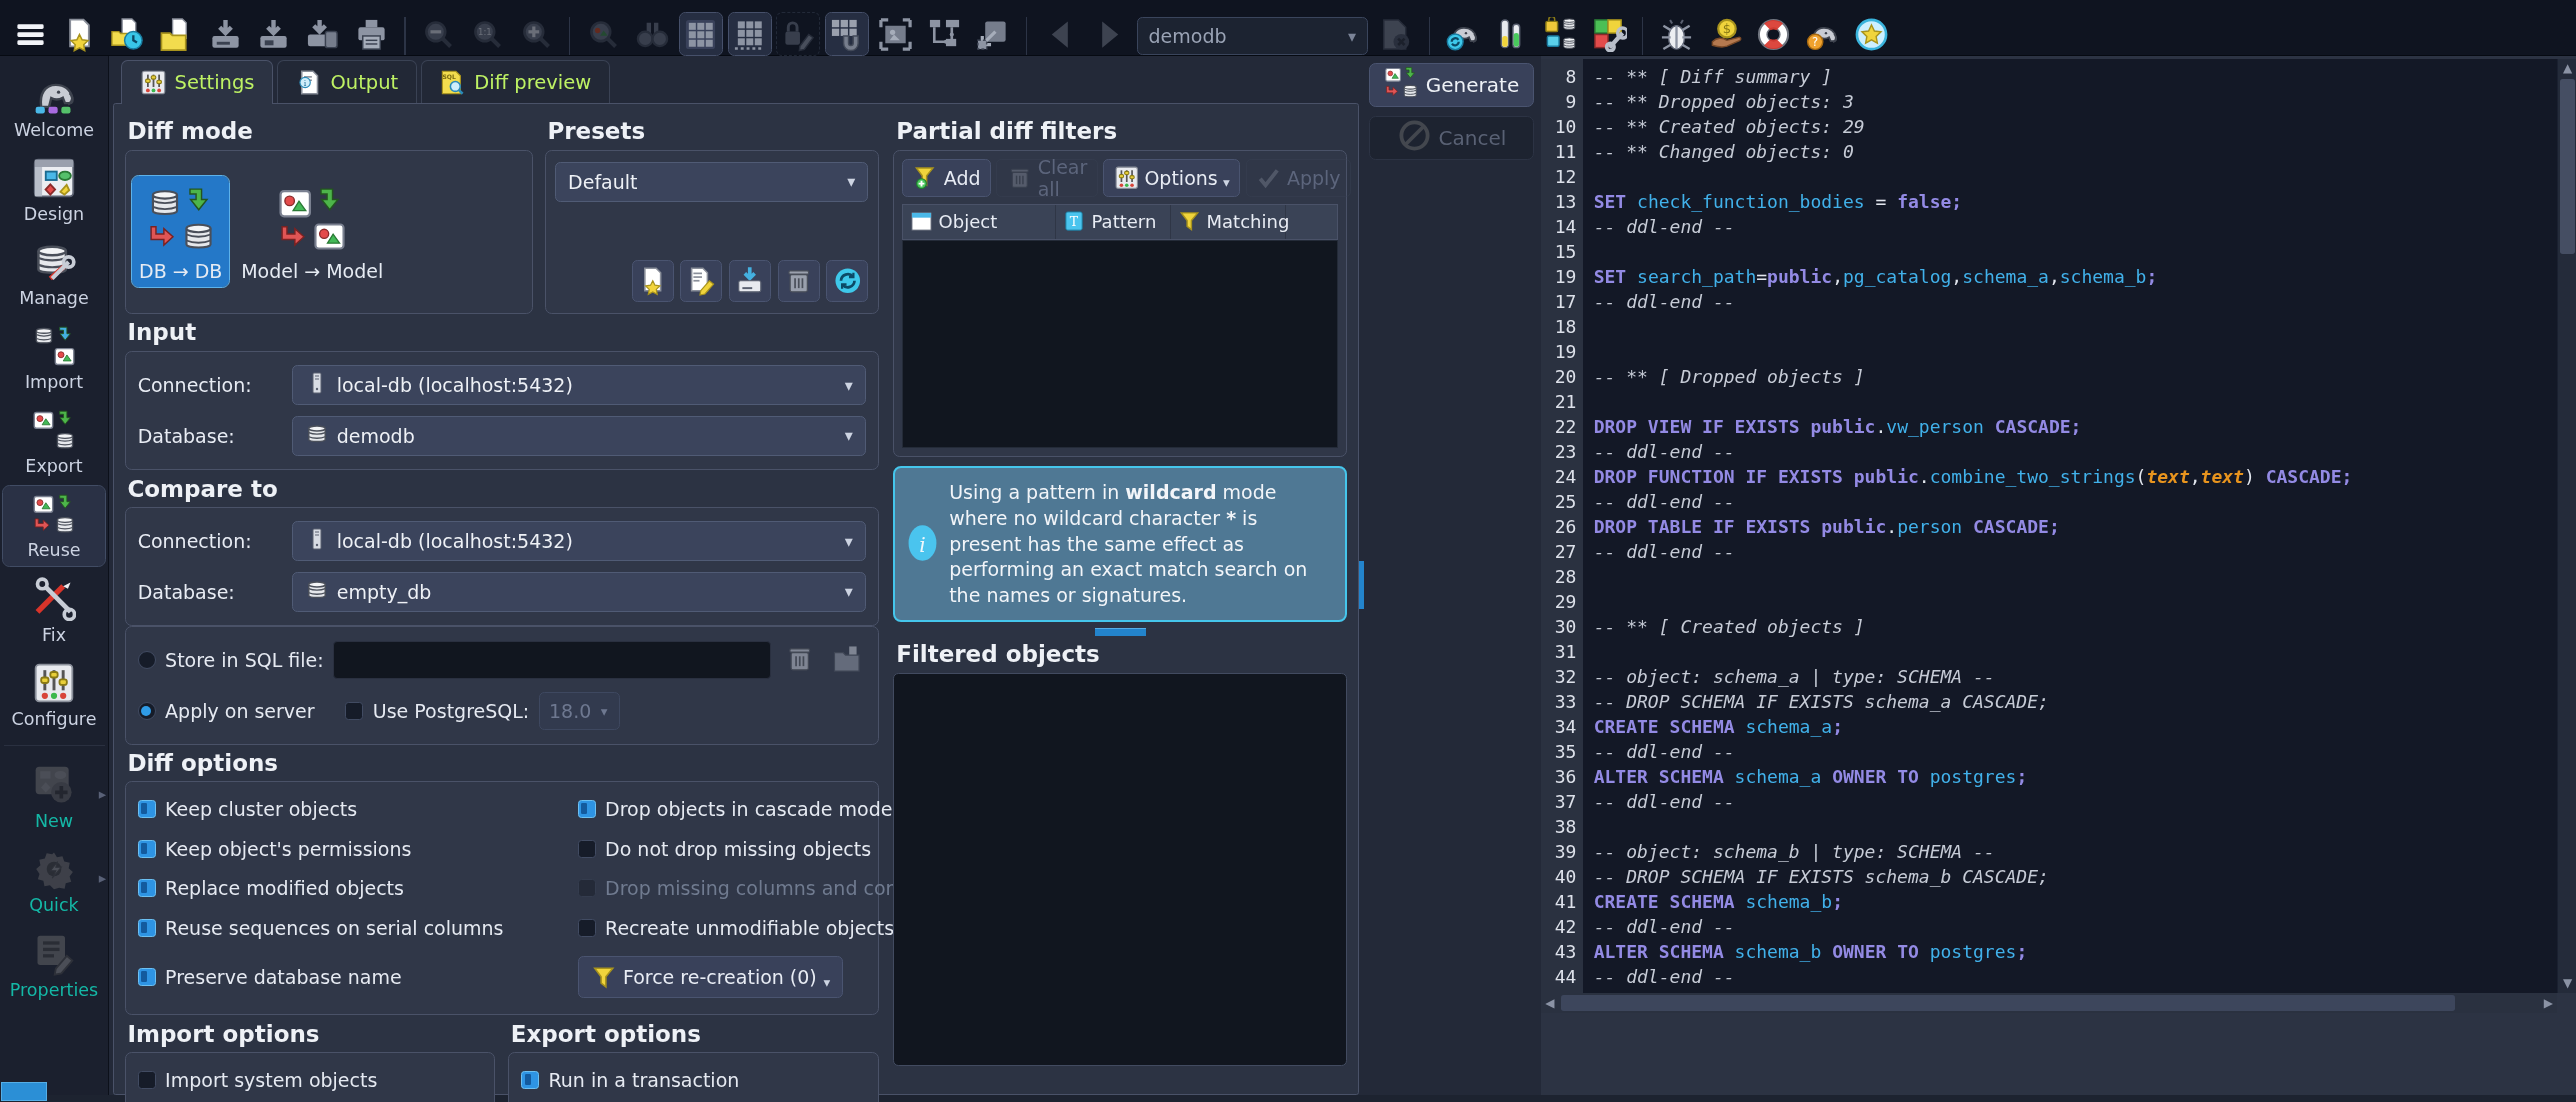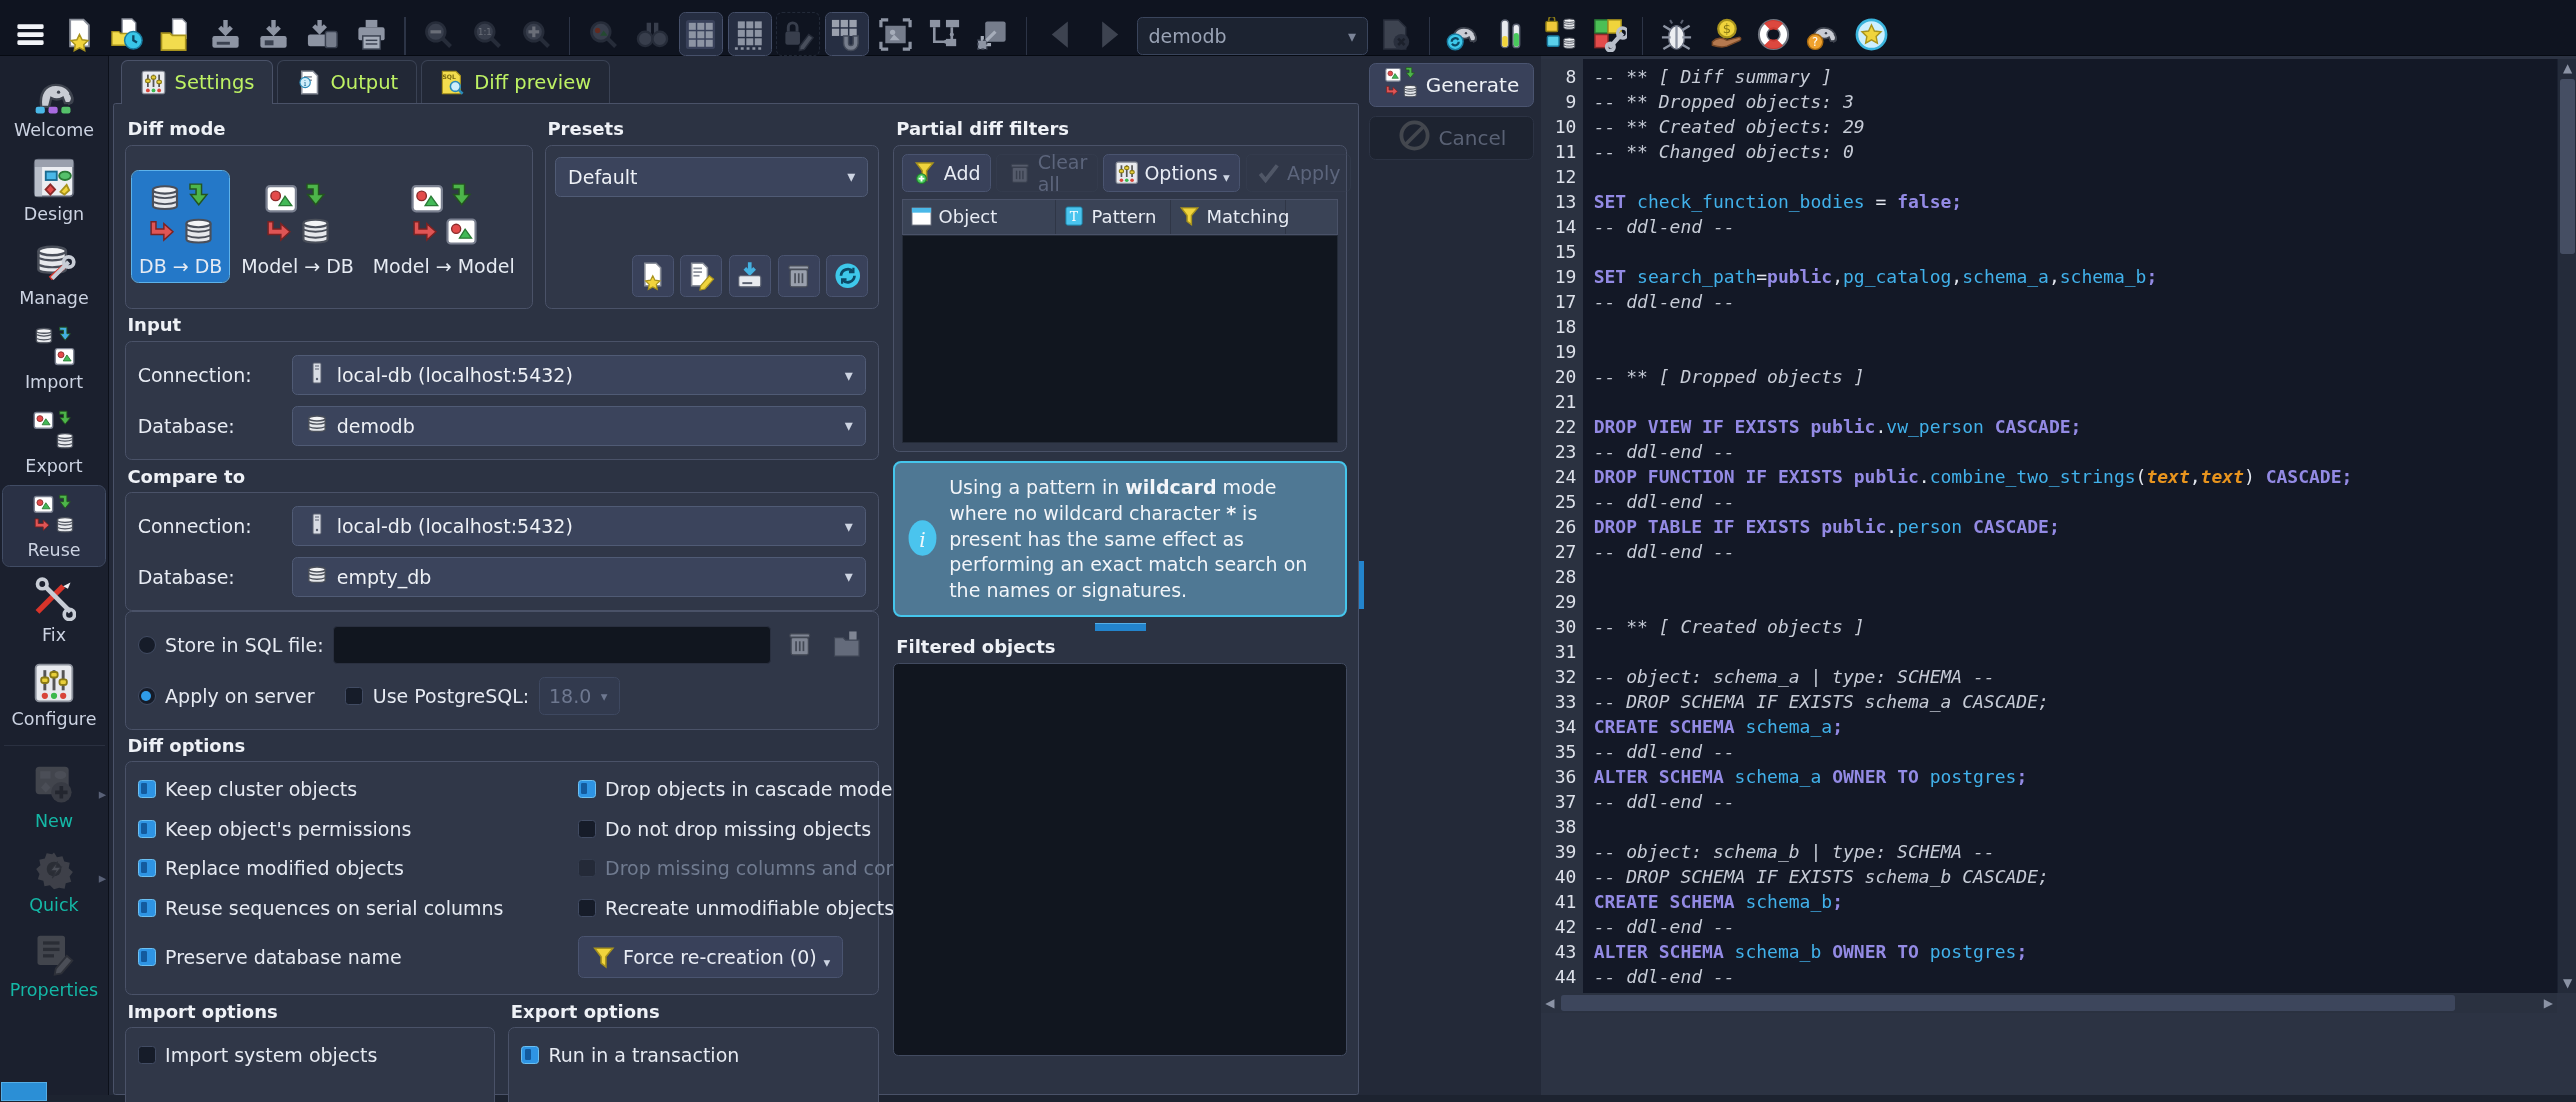--- a/index.html
+++ b/index.html
@@ -50,21 +50,21 @@
   
   .workpane{width:1252px;padding:4px 0 0 4px;position:relative;}
   .tabs{display:flex;gap:4px;height:44px;margin-left:8px;}
   .tab{display:flex;align-items:center;gap:8px;padding:0 17.5px;font-size:19.5px;color:#bef264;
     background:var(--tab-inactive);border:1.3px solid #3a4254;border-bottom:none;border-radius:6.7px 6.7px 0 0;}
   .tab svg{width:27px;height:27px;}
   .tab.active{background:var(--panel-bg);border-color:#4a5268;position:relative;z-index:2;}
   .panel{position:relative;margin-top:-1.3px;width:1246px;height:992px;background:var(--panel-bg);
     border:1.3px solid #4a5268;border-radius:2.7px;padding:9.4px 10.7px;display:flex;gap:14.8px;z-index:1;}
 
-  .sec-label{font-size:18px;font-weight:bold;color:#eef1f6;margin:5.4px 0 5.4px 2.7px;}
+  .sec-label{font-size:23px;font-weight:bold;color:#eef1f6;margin:5.4px 0 5.4px 2.7px;}
   .group{background:var(--group-bg);border:1.3px solid var(--group-border);border-radius:6.7px;}
 
   .col-left{width:754px;}
   .col-right{width:454px;position:relative;}
 
   .top-row{display:flex;gap:12px;}
 
   
   .g-diffmode{width:408px;height:164px;display:flex;align-items:center;padding:0 6.7px;gap:5.4px;}
   .mode-btn{display:flex;flex-direction:column;align-items:center;gap:5.4px;padding:8px 6.7px 5.4px;border-radius:6.7px;}
@@ -804,43 +804,20 @@
                             <path d="M3 4v10.5h10.5V19L21 12.2 13.5 5.5V10H7V4z" fill="#e05555" stroke="#7a2222" stroke-width="1.2"></path>
                           </g>
                           <g transform="translate(25,25) scale(0.9166666666666666)">
                             <path d="M3 6v12c0 3 18 3 18 0V6" fill="#e6e8ec" stroke="#4a4f5a" stroke-width="1.6"></path>
                             <path d="M3 10.5c5 2.2 13 2.2 18 0M3 15c5 2.2 13 2.2 18 0" fill="none" stroke="#4a4f5a" stroke-width="1.4"></path>
                             <ellipse cx="12" cy="6" rx="9" ry="2.8" fill="#f3f4f6" stroke="#4a4f5a" stroke-width="1.6"></ellipse>
                           </g>
                         </svg>
                       </span>
                       <div class="mode-label">DB → DB</div>
-                    </div>
-                    <div class="mode-btn">
-                      <span style="display: inline-flex;">
-                        <svg viewBox="0 0 48 48">
-                          <g transform="translate(1,2) scale(0.9583333333333334)">
-                            <rect x="1.5" y="3" width="21" height="18" rx="2.5" fill="#fff" stroke="#7a8090" stroke-width="1.6"></rect>
-                            <circle cx="8" cy="10" r="3.4" fill="#e34b4b" stroke="#8a2a2a"></circle>
-                            <path d="M10.5 17l4.2-6.8 4.8 6.8z" fill="#43b957" stroke="#2a7a35"></path>
-                          </g>
-                          <g transform="translate(26,1) scale(0.8333333333333334)">
-                            <path d="M5 3h9.5v8.5H19L12.2 20 5.5 11.5H10V7H5z" fill="#4db54a" stroke="#23551f" stroke-width="1.2"></path>
-                          </g>
-                          <g transform="translate(1,26) scale(0.8333333333333334)">
-                            <path d="M3 4v10.5h10.5V19L21 12.2 13.5 5.5V10H7V4z" fill="#e05555" stroke="#7a2222" stroke-width="1.2"></path>
-                          </g>
-                          <g transform="translate(25,25) scale(0.9166666666666666)">
-                            <path d="M3 6v12c0 3 18 3 18 0V6" fill="#e6e8ec" stroke="#4a4f5a" stroke-width="1.6"></path>
-                            <path d="M3 10.5c5 2.2 13 2.2 18 0M3 15c5 2.2 13 2.2 18 0" fill="none" stroke="#4a4f5a" stroke-width="1.4"></path>
-                            <ellipse cx="12" cy="6" rx="9" ry="2.8" fill="#f3f4f6" stroke="#4a4f5a" stroke-width="1.6"></ellipse>
-                          </g>
-                        </svg>
-                      </span>
-                      <div class="mode-label">Model → DB</div>
                     </div>
                     <div class="mode-btn">
                       <span style="display: inline-flex;">
                         <svg viewBox="0 0 48 48">
                           <g transform="translate(1,2) scale(0.9583333333333334)">
                             <rect x="1.5" y="3" width="21" height="18" rx="2.5" fill="#fff" stroke="#7a8090" stroke-width="1.6"></rect>
                             <circle cx="8" cy="10" r="3.4" fill="#e34b4b" stroke="#8a2a2a"></circle>
                             <path d="M10.5 17l4.2-6.8 4.8 6.8z" fill="#43b957" stroke="#2a7a35"></path>
                           </g>
                           <g transform="translate(26,1) scale(0.8333333333333334)">

